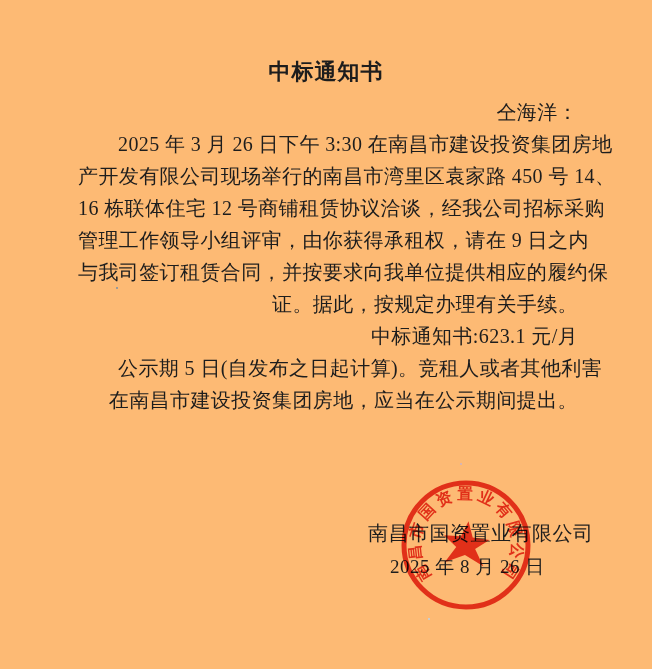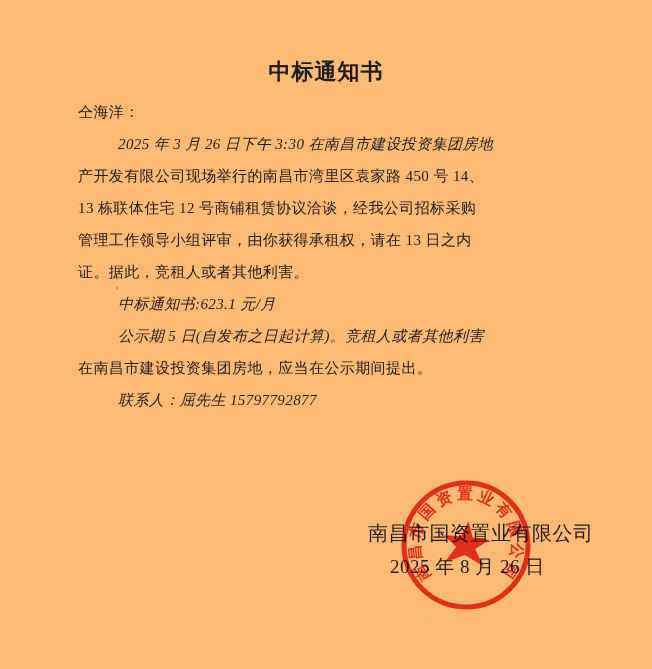--- a/index.html
+++ b/index.html
@@ -28,26 +28,27 @@
     color:var(--ink);
   }
   .body{
     position:absolute;
     top:96px;left:78px;
     width:500px;
   }
   .line{
     height:32px;
     line-height:32px;
-    font-size:15px;
+    font-size:20px;
     letter-spacing:0.4px;
     white-space:nowrap;
     color:var(--ink);
+    text-align:right;
   }
-  .indent{ text-indent:40px;font-style:italic; }
+  .indent{ text-indent:40px; }
   .company{
     position:absolute;
     left:368px;top:521px;
     font-size:20px;
     line-height:24px;
     letter-spacing:0.5px;
     white-space:nowrap;
     color:var(--ink);
   }
   .date{
@@ -95,27 +96,27 @@
 <body>
 
 <div class="page">
 
   <h1 class="title">中标通知书</h1>
 
   <div class="body">
     <div class="line">仝海洋：</div>
     <div class="line indent">2025 年 3 月 26 日下午 3:30 在南昌市建设投资集团房地</div>
     <div class="line">产开发有限公司现场举行的南昌市湾里区袁家路 450 号 14、</div>
-    <div class="line">13 栋联体住宅 12 号商铺租赁协议洽谈，经我公司招标采购</div>
-    <div class="line">管理工作领导小组评审，由你获得承租权，请在 13 日之内</div>
-    <div class="line">证。据此，竞租人或者其他利害。</div>
+    <div class="line">16 栋联体住宅 12 号商铺租赁协议洽谈，经我公司招标采购</div>
+    <div class="line">管理工作领导小组评审，由你获得承租权，请在 9 日之内</div>
+    <div class="line">与我司签订租赁合同，并按要求向我单位提供相应的履约保</div>
+    <div class="line">证。据此，按规定办理有关手续。</div>
     <div class="line indent">中标通知书:623.1 元/月</div>
     <div class="line indent">公示期 5 日(自发布之日起计算)。竞租人或者其他利害</div>
     <div class="line">在南昌市建设投资集团房地，应当在公示期间提出。</div>
-    <div class="line indent">联系人：屈先生 15797792877</div>
   </div>
 
   <div class="company">南昌市国资置业有限公司</div>
   <div class="date">2025 年 8 月 26 日</div>
 
   <div class="stamp">
     <svg viewBox="0 0 136 136" width="136" height="136" xmlns="http://www.w3.org/2000/svg">
       <defs>
         <path id="sealArc" d="M 35.5 100.5 A 46 46 0 1 1 100.5 100.5" fill="none"></path>
       </defs>

